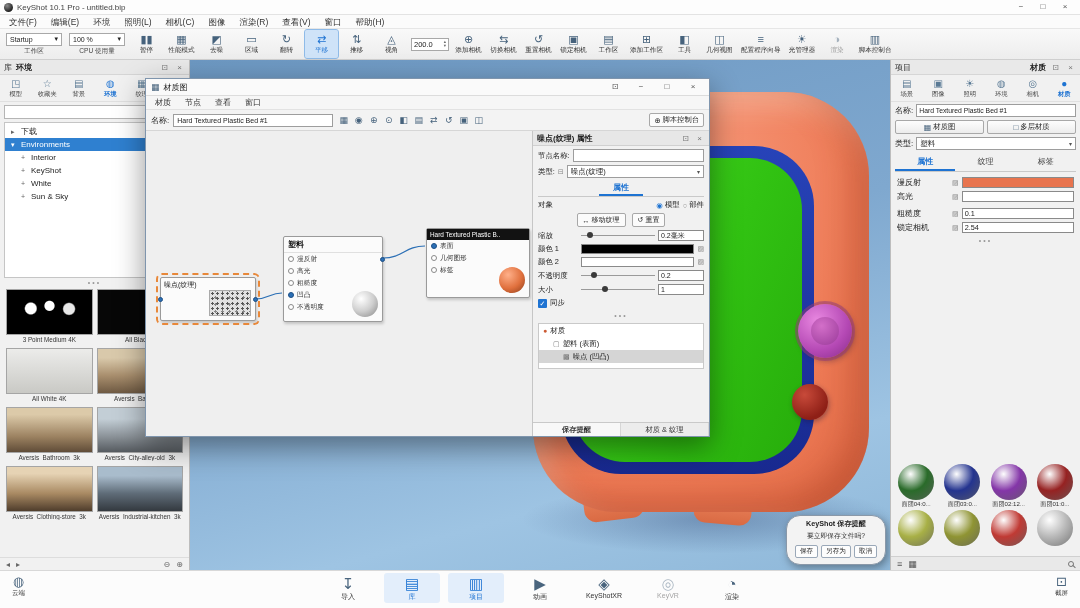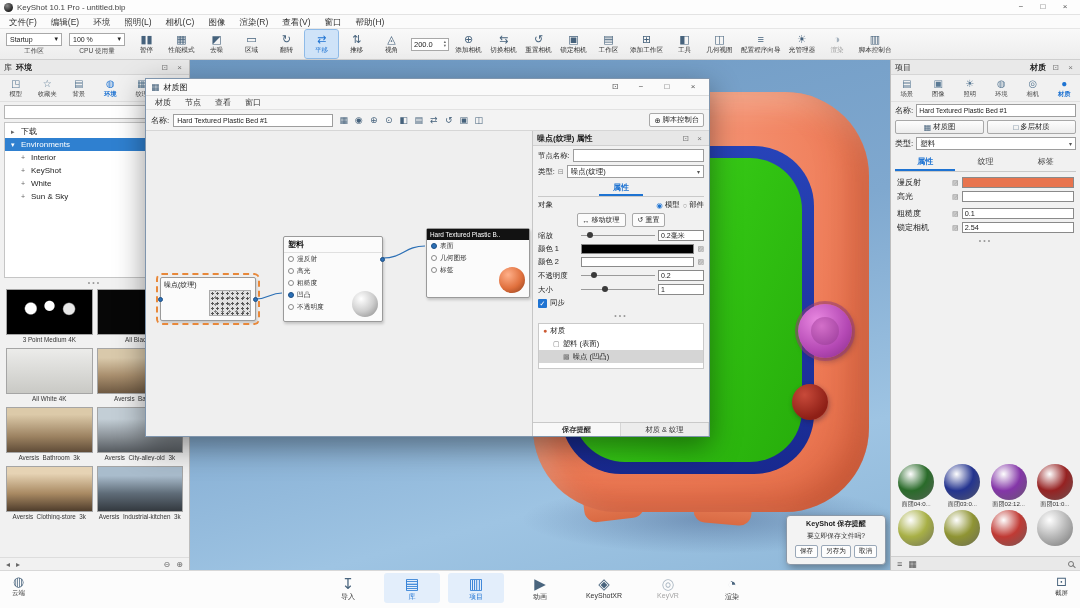--- a/index.html
+++ b/index.html
@@ -65,21 +65,21 @@
   .tv-shadow{position:absolute;left:330px;top:424px;width:380px;height:70px;background:radial-gradient(ellipse at center,rgba(20,40,90,.30),rgba(20,40,90,0) 70%);}
   .tv-foot{position:absolute;background:linear-gradient(#f08b64,#d96a43);border-radius:12px;}
   .tv-body{position:absolute;left:343px;top:32px;width:336px;height:420px;border-radius:84px;background:radial-gradient(130% 130% at 28% 22%,#f9a184,#ee7a55 55%,#d85f3c);box-shadow:inset -16px -12px 34px rgba(140,40,15,.35),inset 12px 14px 28px rgba(255,225,205,.45);}
   .tv-blue{position:absolute;left:371px;top:86px;width:253px;height:328px;border-radius:60px;background:linear-gradient(180deg,#2743b8,#18298f);}
   .tv-screen{position:absolute;left:383px;top:98px;width:229px;height:304px;border-radius:52px;background:linear-gradient(115deg,#45d622 0%,#31c212 55%,#27ad0b 100%);}
   .tv-knob{position:absolute;left:608px;top:244px;width:54px;height:54px;border-radius:50%;background:radial-gradient(circle at 35% 30%,#e887e0,#b448b4 60%,#872c88);box-shadow:0 0 0 3px rgba(150,60,120,.55),2px 3px 6px rgba(30,20,60,.4);}
   .tv-knob::after{content:"";position:absolute;left:13px;top:13px;width:28px;height:28px;border-radius:50%;background:radial-gradient(circle at 38% 32%,#d36fc9,#9a3a9a);}
   .tv-knob2{position:absolute;left:602px;top:324px;width:36px;height:36px;border-radius:50%;background:radial-gradient(circle at 35% 30%,#c84a3a,#8e1f16 70%);box-shadow:1px 2px 5px rgba(30,20,60,.4);}
 
   
-  #save-dialog{position:absolute;left:596px;top:455px;width:100px;height:50px;background:#f3f3f3;border:1px solid #8a98a8;border-radius:4px;box-shadow:2px 3px 8px rgba(0,0,0,.35);padding:3px 3px;}
+  #save-dialog{position:absolute;left:596px;top:455px;width:100px;height:50px;background:#f3f3f3;border:1px solid #8a98a8;border-radius:14px;box-shadow:2px 3px 8px rgba(0,0,0,.35);padding:3px 3px;}
   .sd-title{font-size:7.2px;font-weight:bold;color:#222;text-align:center;}
   .sd-msg{font-size:6.8px;color:#333;text-align:center;margin-top:2px;}
   .sd-btns{display:flex;gap:3px;justify-content:center;margin-top:4px;}
   .sd-btn{font-size:6.6px;padding:1px 4px;background:#fdfdfd;border:1px solid #9aa8b8;border-radius:2px;color:#222;}
 
   
   #project{position:absolute;left:890px;top:60px;width:190px;height:510px;background:#f1f1f1;border-left:1px solid #bdbdbd;display:flex;flex-direction:column;}
   .fr{display:flex;align-items:center;gap:3px;margin:2px 4px 1px;}
   .fl{font-size:8px;color:#222;flex:none;}
   .inp{flex:1;height:13px;border:1px solid #9d9d9d;background:#fff;font-size:6.8px;display:flex;align-items:center;padding:0 2px;white-space:nowrap;overflow:hidden;color:#222;}

